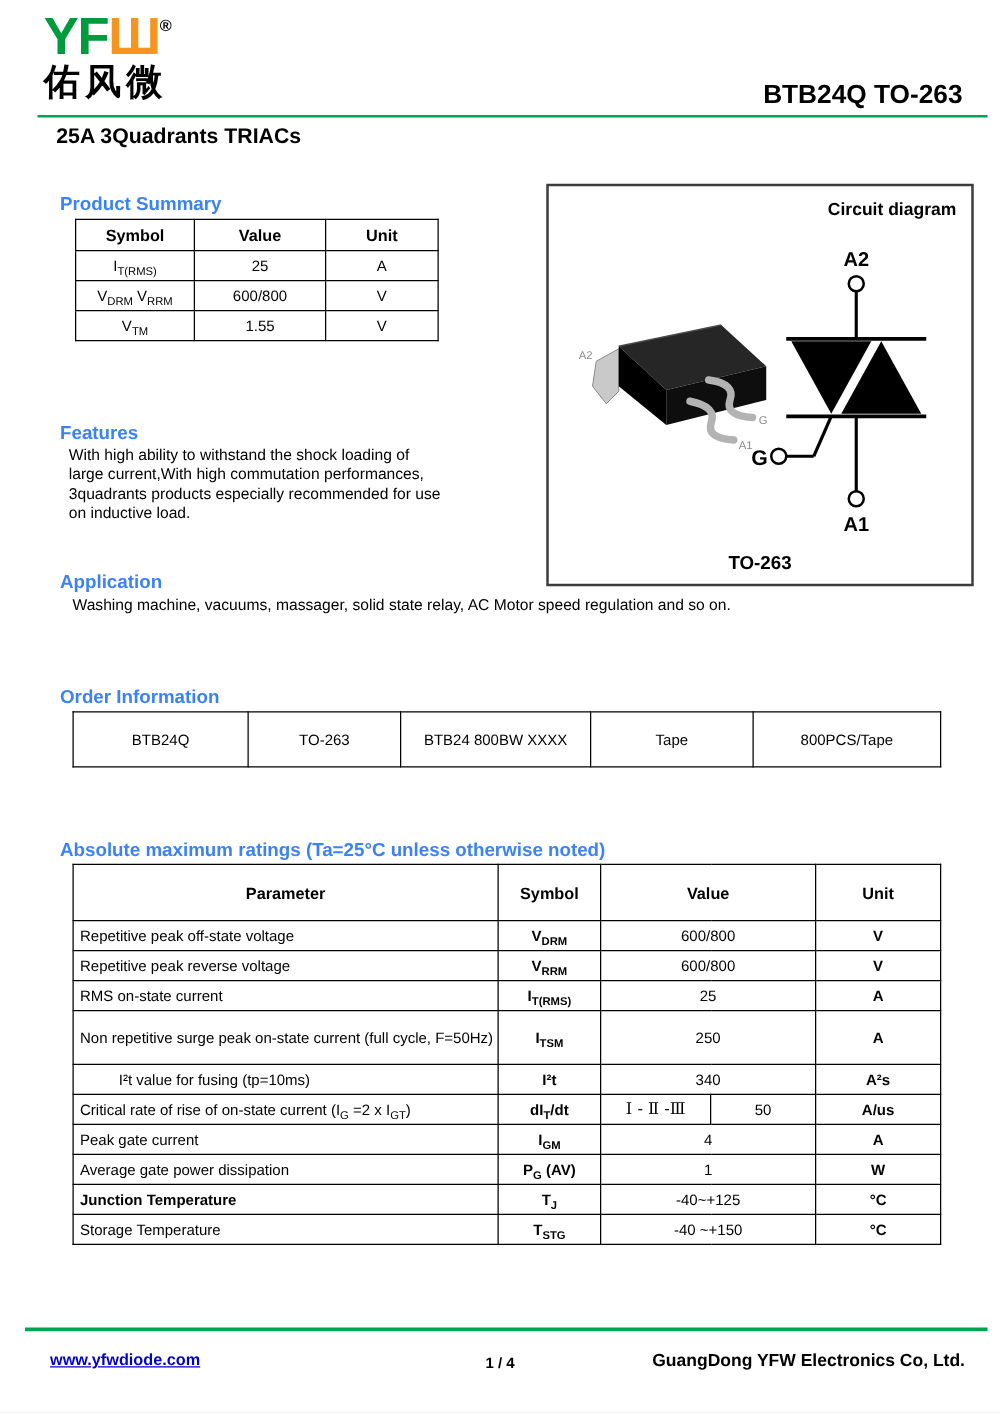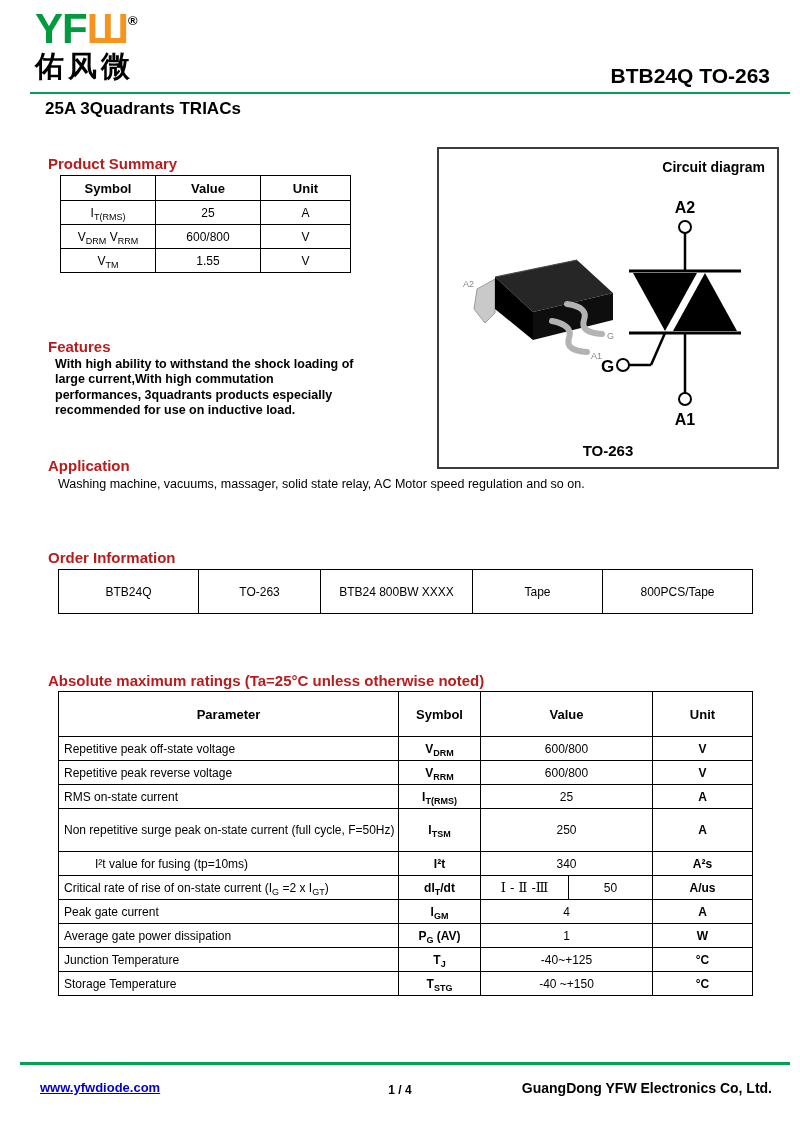--- a/index.html
+++ b/index.html
@@ -11,21 +11,21 @@
   .logo-en{font-size:42px;font-weight:800;line-height:1;letter-spacing:-1px;}
   .logo-green{color:#009B3C;}
   .logo-orange{color:#F7941D;}
   .logo-reg{font-size:13px;vertical-align:18px;color:#000;font-weight:700;letter-spacing:0;}
   .logo-cn{font-size:29px;font-weight:700;letter-spacing:4px;line-height:1.15;color:#000;}
   .doc-title{font-size:21px;font-weight:700;}
   .green-rule{background:#00A351;height:2px;}
   .subtitle{font-size:17px;font-weight:700;}
 
   
-  .h-green{color:#b91c1c;font-weight:700;font-size:15px;}
+  .h-green{color:#3b82f6;font-weight:700;font-size:15px;}
 
   
   table{border-collapse:collapse;table-layout:fixed;background:#fff;}
   td,th{border:1px solid #000;font-size:12px;padding:0 3px;overflow:hidden;}
   th{font-size:13px;font-weight:700;text-align:center;}
   .c{text-align:center;}
   .param{text-align:left;padding-left:5px;font-size:12px;}
   .sym{font-weight:700;text-align:center;}
   sub{font-size:9px;line-height:0;}
   .quad{font-family:"DejaVu Serif","Liberation Serif",serif;font-size:13px;text-align:center;}
@@ -119,21 +119,21 @@
       <line x1="30" y1="168" x2="52" y2="168" stroke="#000" stroke-width="2.5"></line>
       <line x1="52" y1="168" x2="66" y2="136" stroke="#000" stroke-width="2.5"></line>
       <circle cx="24" cy="168" r="6" fill="#fff" stroke="#000" stroke-width="2"></circle>
       <text x="2" y="175" font-size="17" font-weight="bold">G</text>
     </svg>
 
     <div class="pkg-name">TO-263</div>
   </div>
 
   <div class="abs h-green" style="left:48px;top:338px;">Features</div>
-  <div class="abs bodytext" style="left:55px;top:357px;width:300px;font-weight:bold;">With high ability to withstand the shock loading of large current,With high commutation performances, 3quadrants products especially recommended for use on inductive load.</div>
+  <div class="abs bodytext" style="left:55px;top:357px;width:300px;">With high ability to withstand the shock loading of large current,With high commutation performances, 3quadrants products especially recommended for use on inductive load.</div>
 
   <div class="abs h-green" style="left:48px;top:457px;">Application</div>
   <div class="abs bodytext" style="left:58px;top:477px;width:700px;">Washing machine, vacuums, massager, solid state relay, AC Motor speed regulation and so on.</div>
 
   <div class="abs h-green" style="left:48px;top:549px;">Order Information</div>
   <table class="abs" style="left:58px;top:569px;width:694px;">
     <colgroup>
         <col style="width:140px">
         <col style="width:122px">
         <col style="width:152px">
@@ -219,21 +219,21 @@
     </tr>
 
     <tr>
       <td class="param" style="height:23px;"><span>Average gate power dissipation</span><sub></sub><span></span><sub></sub><span></span></td>
       <td class="sym"><span>P</span><sub>G</sub><span> (AV)</span></td>
       <td class="c" colspan="2">1</td>
       <td class="c" style="font-weight:700;">W</td>
     </tr>
 
     <tr>
-      <td class="param" style="height:23px;"><span>Junction Temperature</span><sub></sub><span></span><sub></sub><span></span></td>
+      <td class="param" style="height:23px;font-weight:bold;"><span>Junction Temperature</span><sub></sub><span></span><sub></sub><span></span></td>
       <td class="sym"><span>T</span><sub>J</sub><span></span></td>
       <td class="c" colspan="2">-40~+125</td>
       <td class="c" style="font-weight:700;">°C</td>
     </tr>
 
     <tr>
       <td class="param" style="height:23px;"><span>Storage Temperature</span><sub></sub><span></span><sub></sub><span></span></td>
       <td class="sym"><span>T</span><sub>STG</sub><span></span></td>
       <td class="c" colspan="2">-40 ~+150</td>
       <td class="c" style="font-weight:700;">°C</td>

